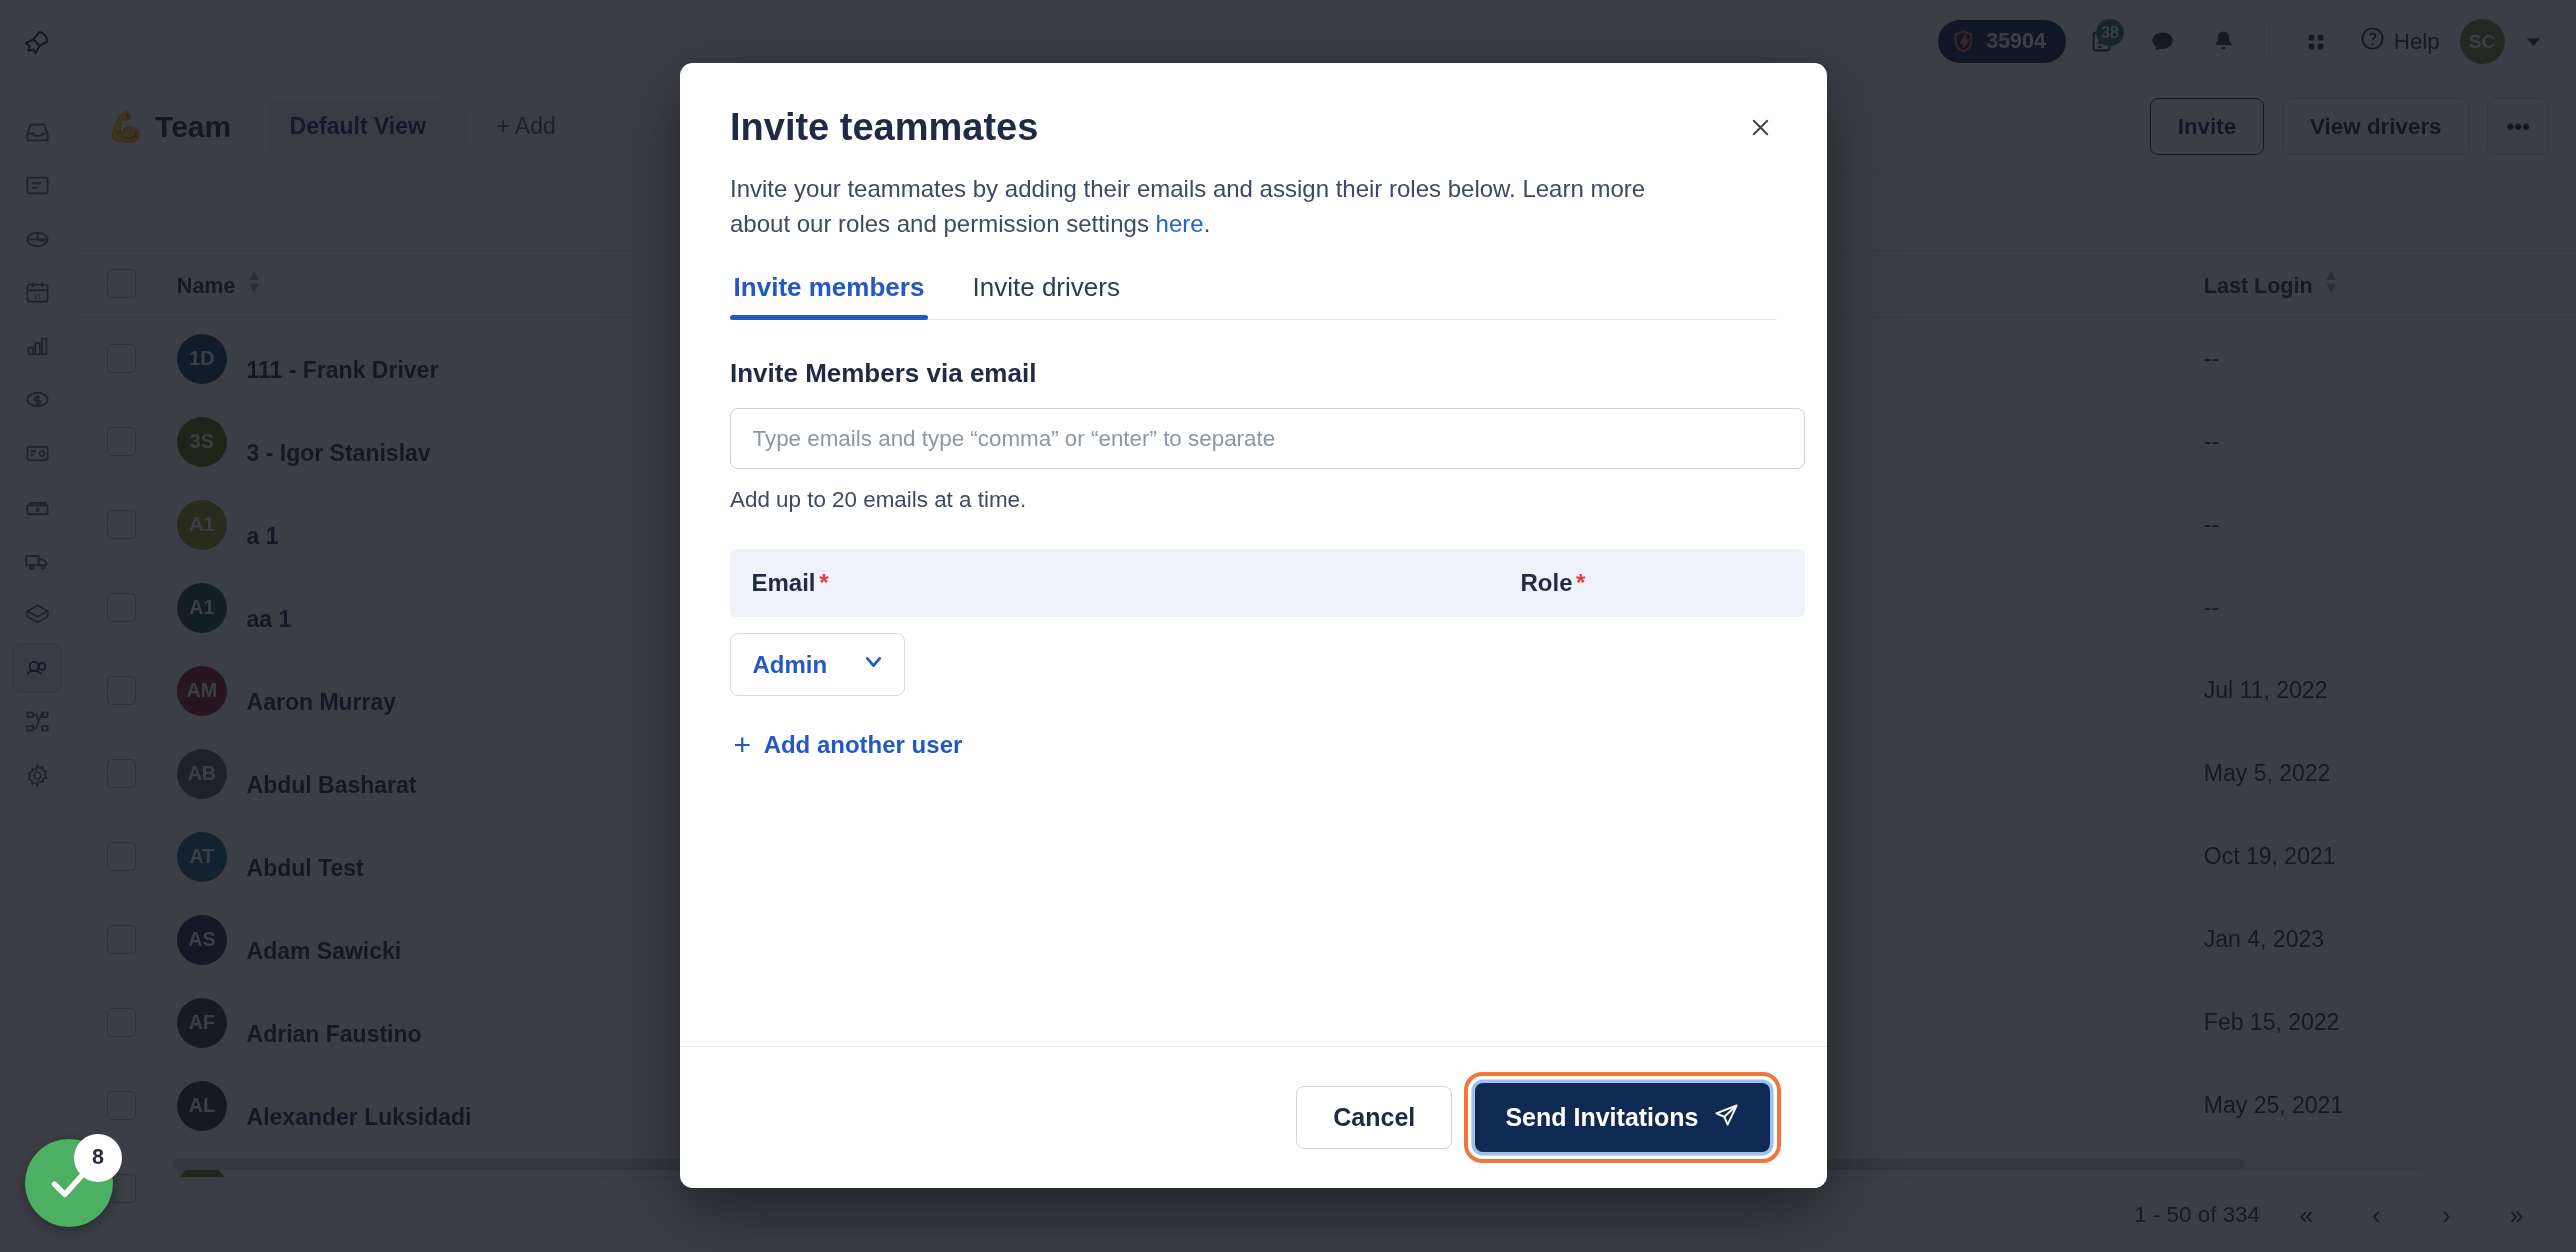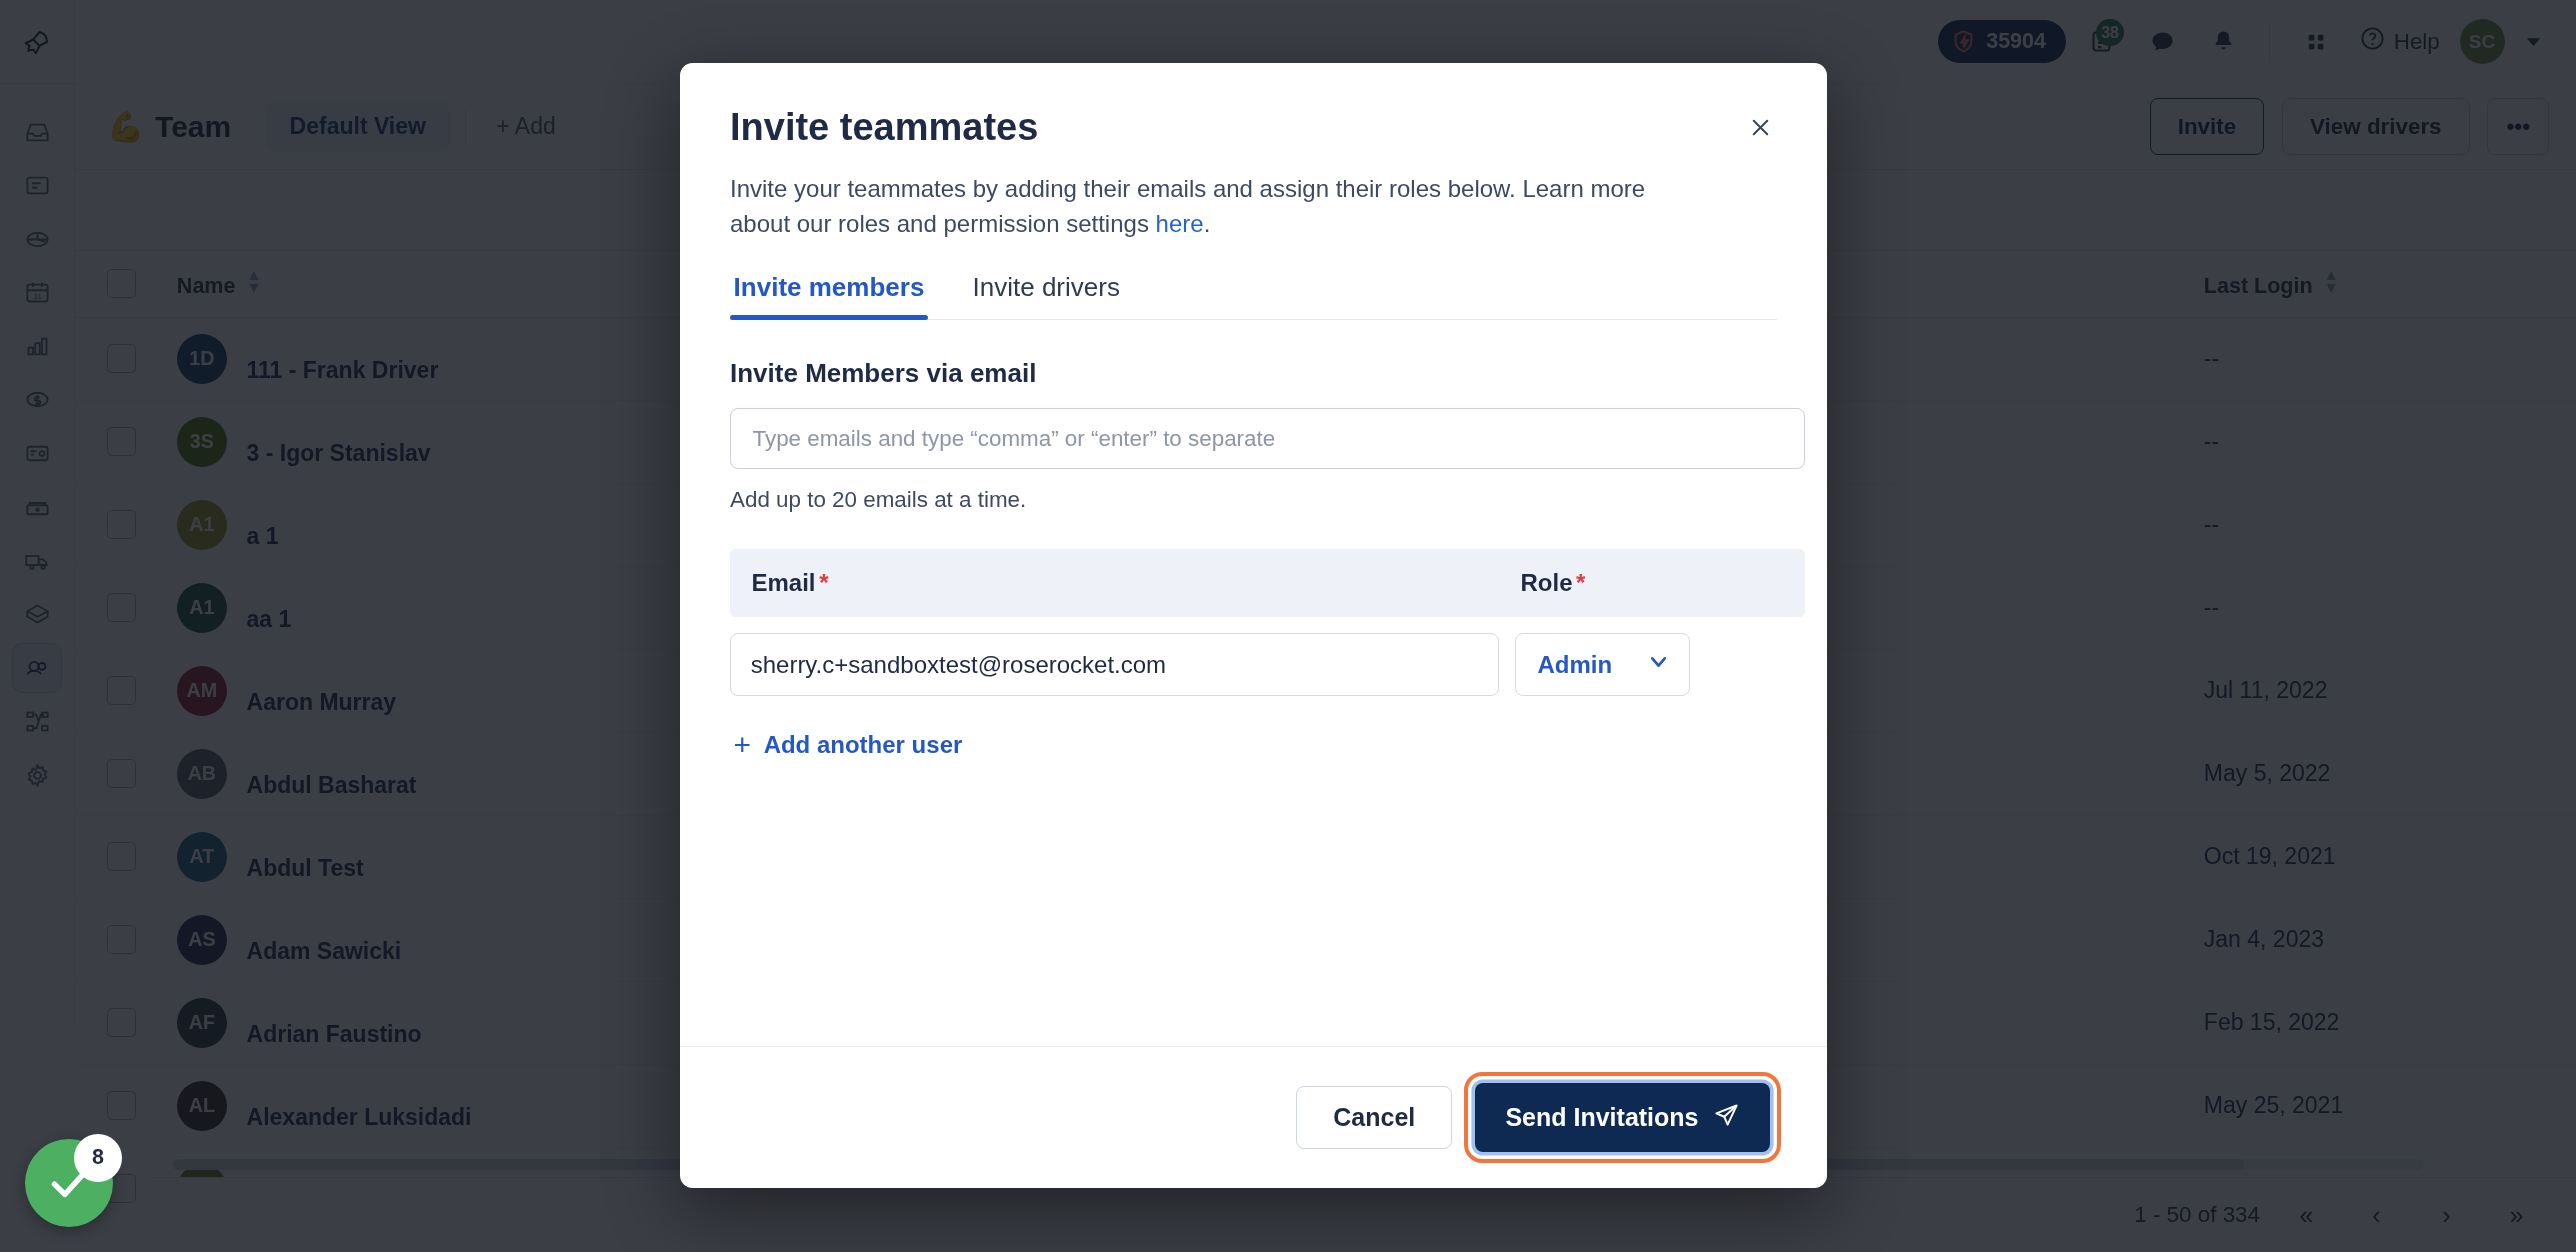--- a/index.html
+++ b/index.html
@@ -604,21 +604,20 @@
       <div class="tbl-head">
         <div class="th-email">
           <span>Email</span><span class="req">*</span>
         </div>
         <div class="th-role">
           <span>Role</span><span class="req">*</span>
         </div>
       </div>
 
       <div class="row-line">
-        <input class="email-input" type="text" value="sherry.c+sandboxtest@roserocket.com" style="">
         <div class="role-select">
           <span>Admin</span>
           <span>
             <svg viewBox="0 0 24 24" fill="none" stroke="currentColor" stroke-width="2.6" stroke-linecap="round" stroke-linejoin="round">
                 <path d="M6 9l6 7 6-7"></path>
               </svg>
           </span>
         </div>
       </div>
 

